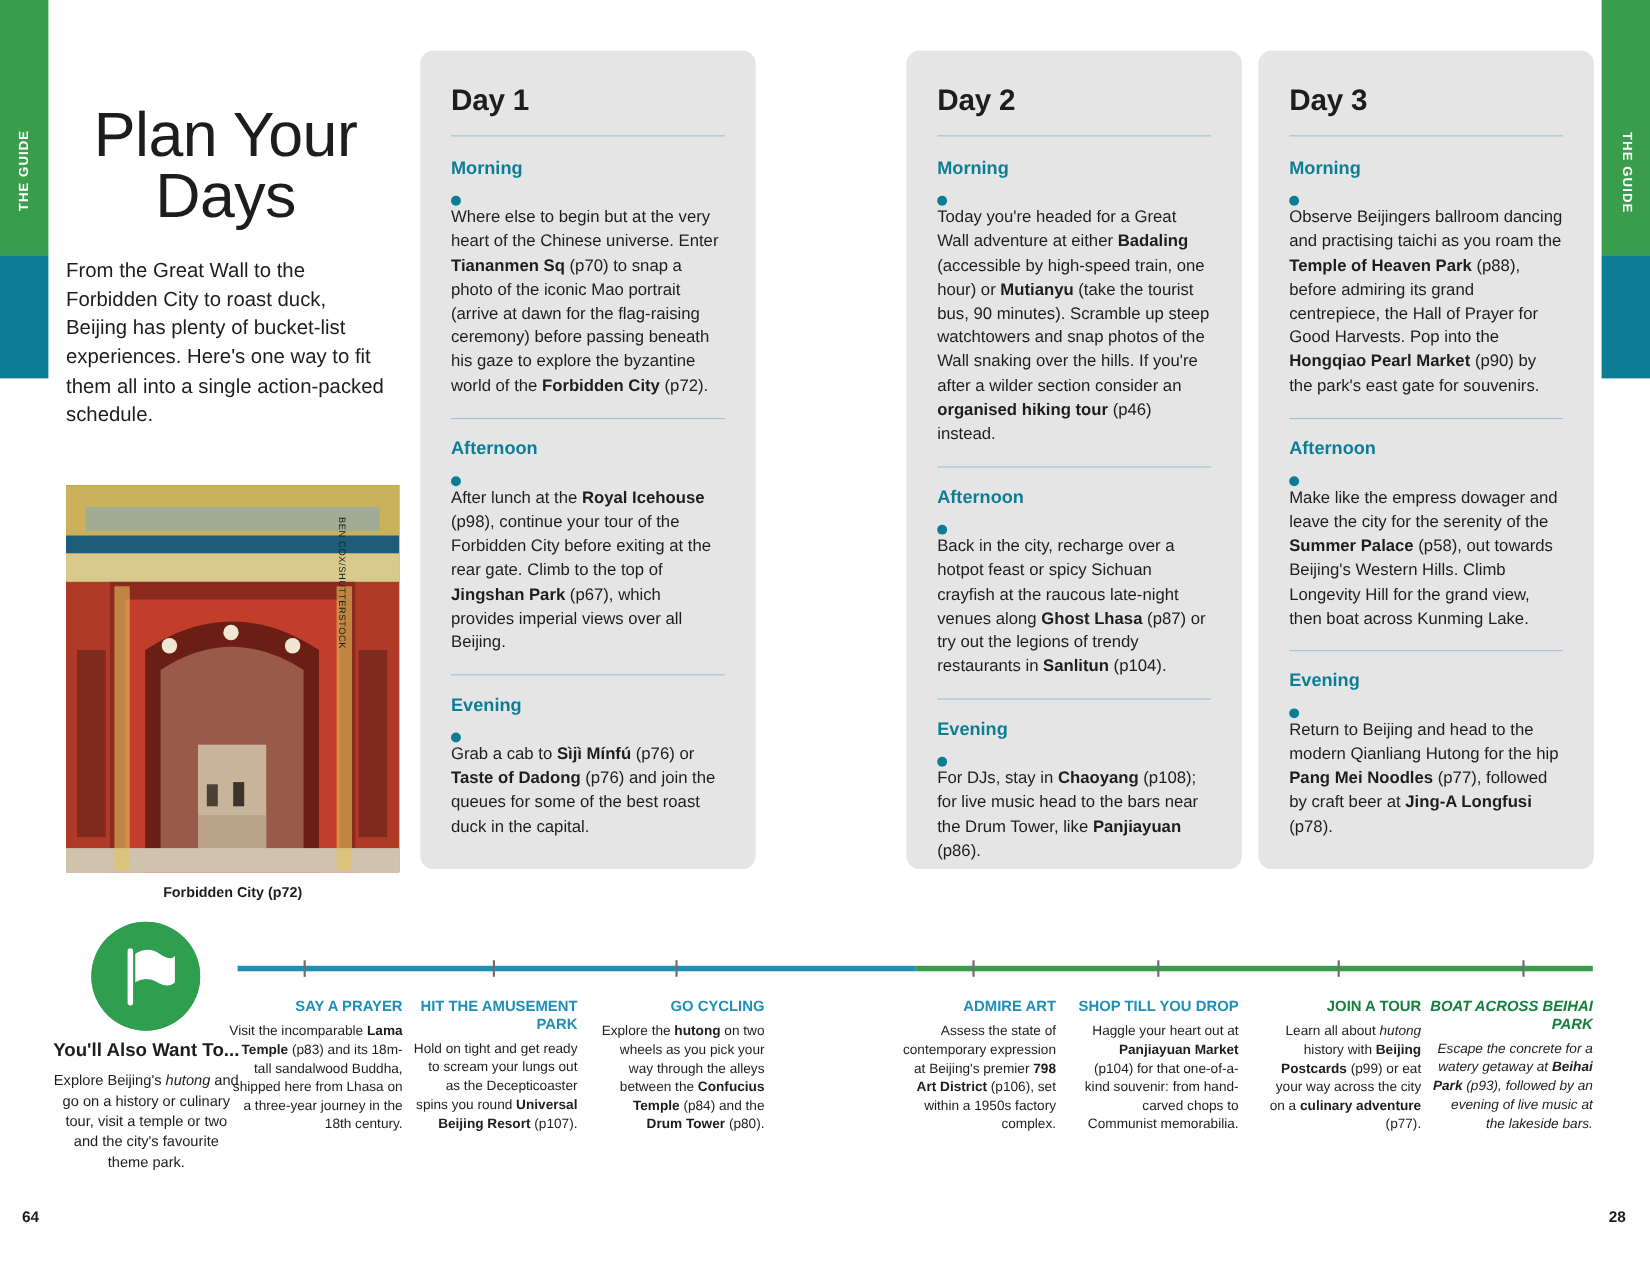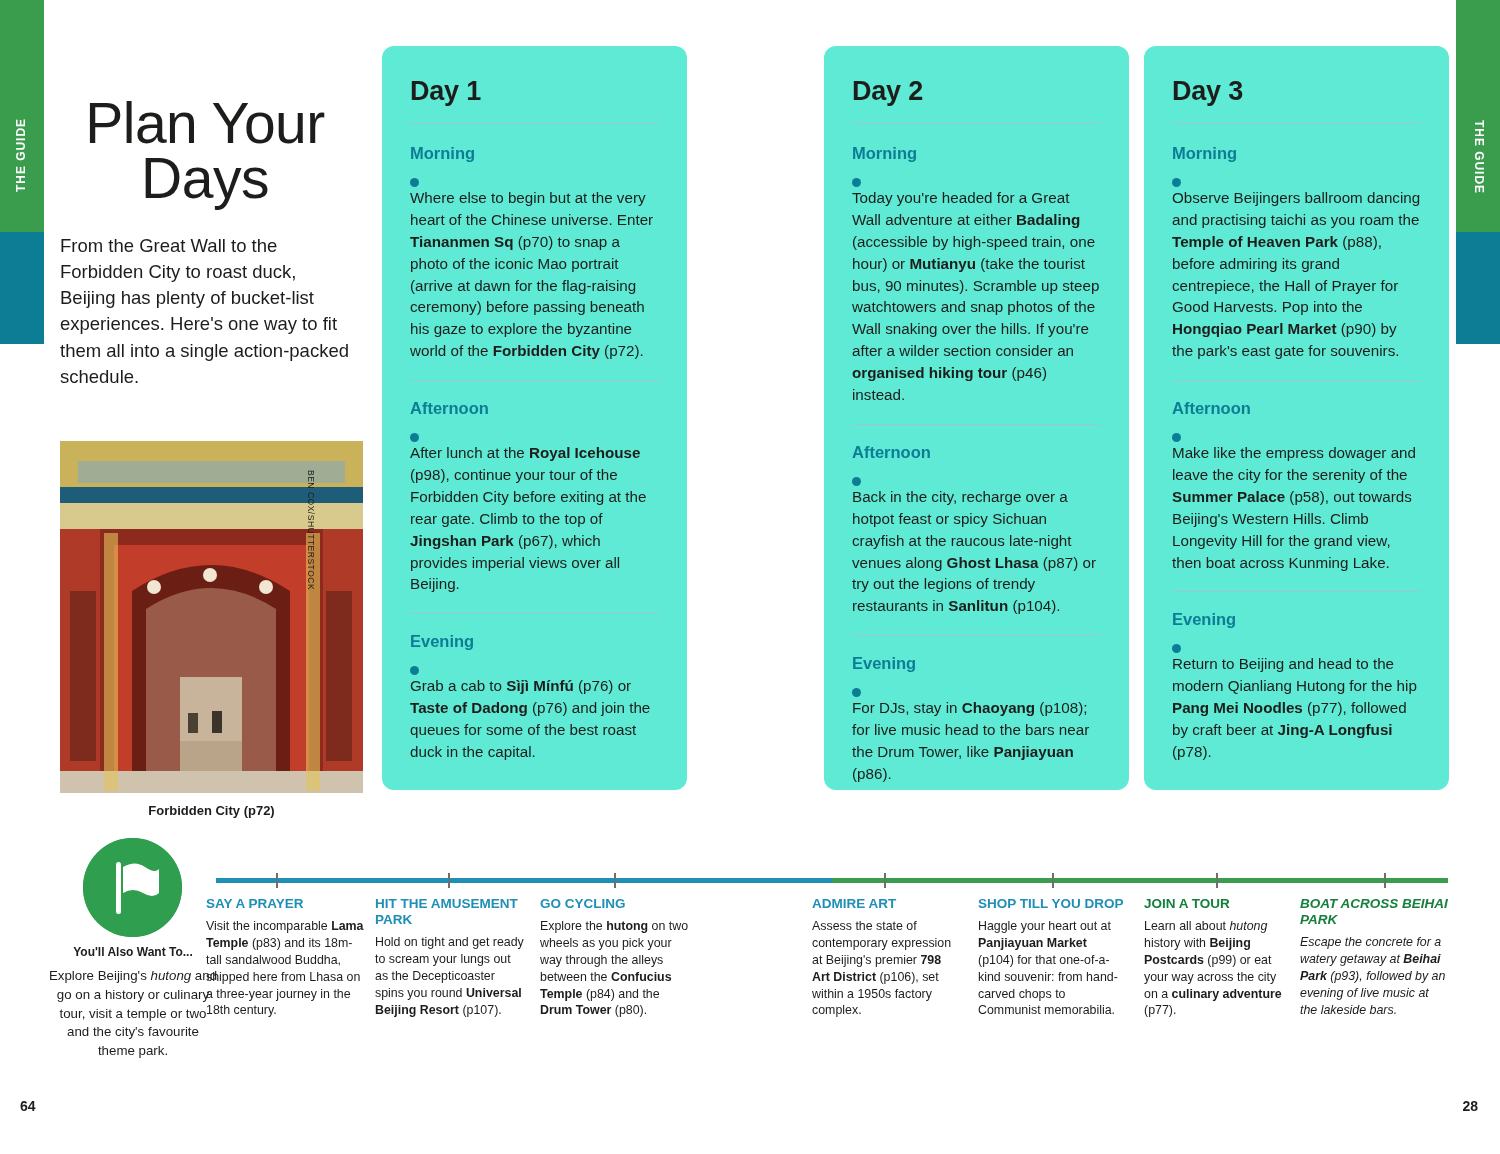--- a/index.html
+++ b/index.html
@@ -69,21 +69,21 @@
     writing-mode:vertical-rl;text-orientation:mixed;
     font-size:8.5px;letter-spacing:.06em;color:#1d1d1b;
   }
   .caption{
     position:absolute;left:60px;top:803px;width:303px;text-align:center;
     font-size:13px;font-weight:bold;color:#1d1d1b;
   }
 
   
   .card{
-    position:absolute;background:#5eead4;border-radius:12px;padding:30px 28px 26px 28px;
+    position:absolute;background:#e5e5e5;border-radius:12px;padding:30px 28px 26px 28px;
     box-sizing:border-box;
   }
   #card-day1{left:382px;top:46px;width:305px;height:744px;}
   #card-day2{left:824px;top:46px;width:305px;height:744px;}
   #card-day3{left:1144px;top:46px;width:305px;height:744px;}
   .card-title{
     font-size:27px;font-weight:bold;margin:0 0 16px 0;color:#1d1d1b;letter-spacing:-.2px;
   }
   .rule{
     border:0;border-top:1px solid #9fc3d1;margin:0 0 20px 0;
@@ -108,36 +108,36 @@
 
   
   .badge{
     position:absolute;left:83px;top:838px;width:99px;height:99px;border-radius:50%;
     background:#2f9e4f;
   }
   .youll{
     position:absolute;left:48px;top:945px;width:170px;text-align:center;
   }
   .youll-title{
-    font-size:12px;font-weight:bold;line-height:1.2;margin:0 0 8px 0;
+    font-size:17px;font-weight:bold;line-height:1.2;margin:0 0 8px 0;
   }
   .youll-body{
     font-size:13.3px;line-height:1.4;margin:0;
   }
   .youll-body i{font-style:italic;}
 
   .timeline{
     position:absolute;left:216px;top:878px;width:1232px;height:5px;
   }
   .tl-line-a{position:absolute;left:0;top:0;width:616px;height:5px;background:#1f8fb6;}
   .tl-line-b{position:absolute;left:616px;top:0;width:616px;height:5px;background:#3a9d4e;}
   .tick{position:absolute;top:-5px;width:2px;height:15px;background:#6f6f6e;}
 
   .tl-item{
-    position:absolute;text-align:left;
+    position:absolute;text-align:right;margin-top:11px;
   }
   .tl-head{
     font-weight:bold;font-size:13.5px;line-height:1.2;margin:0 0 6px 0;
   }
   .tl-head.blue{color:#1f8fb6;}
   .tl-head.green{color:#15803d;}
   .tl-body{
     font-size:12.4px;line-height:1.36;margin:0;
   }
   .tl-body i{font-style:italic;}

